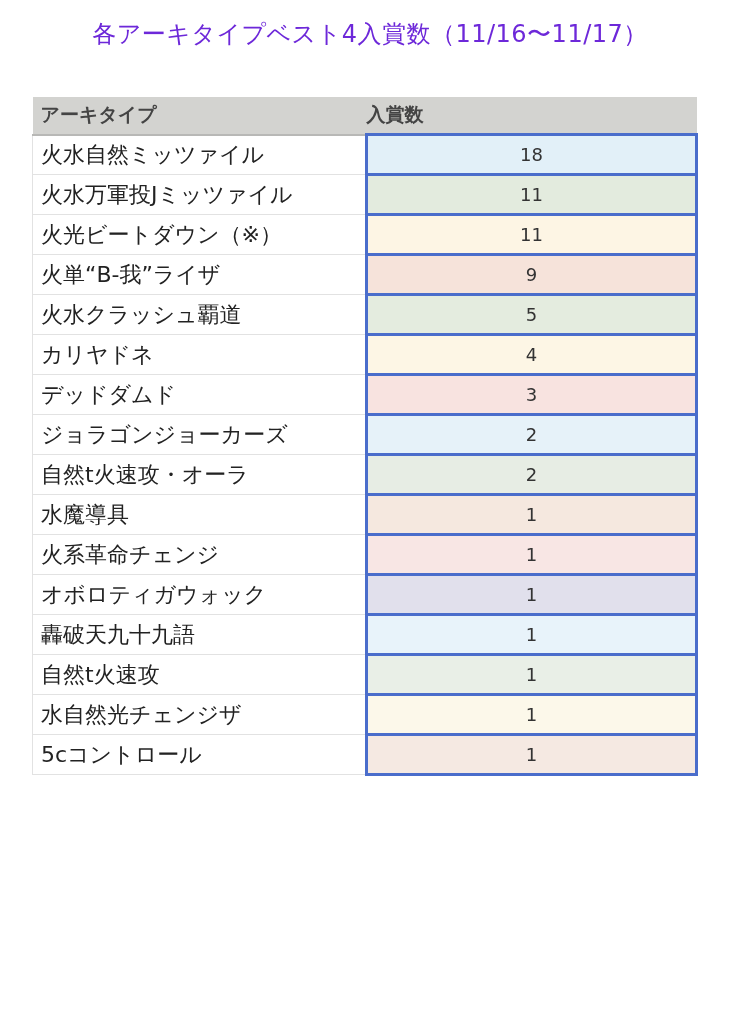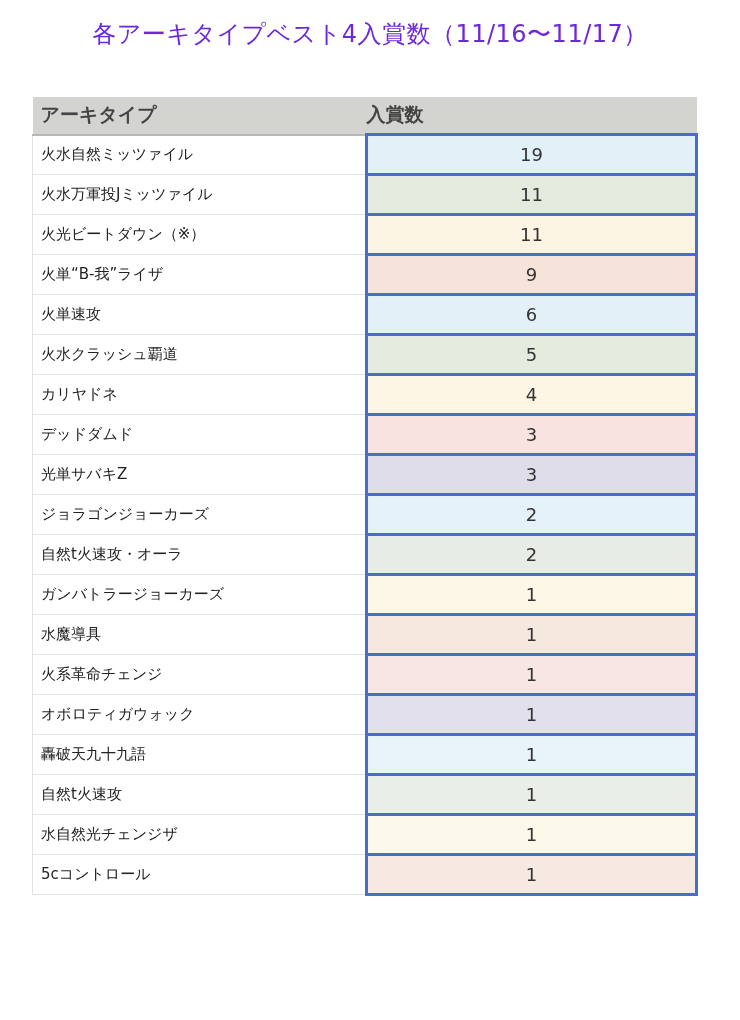--- a/index.html
+++ b/index.html
@@ -2,84 +2,72 @@
 <html><head>
   <meta charset="utf-8">
   <style>
     html, body { margin: 0; padding: 0; background: #ffffff; }
     body { width: 740px; height: 1020px; position: relative; font-family: "DejaVu Sans", "Liberation Sans", sans-serif; color: #222; }
     .title { position: absolute; top: 18px; left: 0; width: 740px; text-align: center; font-size: 24px; color: #6d28d9; letter-spacing: 0.5px; }
     table.rank { position: absolute; top: 63px; left: 32px; width: 666px; border-collapse: collapse; table-layout: fixed; margin-top: 34px; }
     table.rank th { height: 36px; background: #d3d3d0; font-weight: bold; font-size: 19px; color: #444; border-bottom: 2px solid #b8b8b6; padding: 0; }
     table.rank th.col-name { text-align: left; padding-left: 8px; width: 326px; }
     table.rank th.col-count { text-align: left; }
-    table.rank td { height: 37px; padding: 0; font-size: 15px; }
+    table.rank td { height: 37px; padding: 0; font-size: 22px; }
     table.rank td.name { padding-left: 8px; border: 1px solid #e2e2e2; border-right: none; color: #222; }
     table.rank td.count { text-align: center; border: 3px solid #4a6dcb; color: #333; font-size: 18px; }
   </style>
 </head>
 <body>
 
 <div class="title">各アーキタイプベスト4入賞数（11/16〜11/17）</div>
 
 <table class="rank">
   <thead>
     <tr>
       <th class="col-name">アーキタイプ</th>
       <th class="col-count">入賞数</th>
     </tr>
   </thead>
   <tbody id="rows">
       <tr>
         <td class="name">火水自然ミッツァイル</td>
-        <td class="count" style="background: rgb(226, 240, 248);">19</td>
+        <td class="count" style="background: rgb(226, 240, 248);">18</td>
       </tr>
       <tr>
         <td class="name">火水万軍投Jミッツァイル</td>
         <td class="count" style="background: rgb(227, 235, 222);">11</td>
       </tr>
       <tr>
         <td class="name">火光ビートダウン（※）</td>
         <td class="count" style="background: rgb(253, 245, 228);">11</td>
       </tr>
       <tr>
         <td class="name">火単“B-我”ライザ</td>
         <td class="count" style="background: rgb(246, 227, 218);">9</td>
       </tr>
       <tr>
-        <td class="name">火単速攻</td>
-        <td class="count" style="background: rgb(227, 240, 248);">6</td>
-      </tr>
-      <tr>
         <td class="name">火水クラッシュ覇道</td>
         <td class="count" style="background: rgb(228, 236, 223);">5</td>
       </tr>
       <tr>
         <td class="name">カリヤドネ</td>
         <td class="count" style="background: rgb(253, 246, 229);">4</td>
       </tr>
       <tr>
         <td class="name">デッドダムド</td>
         <td class="count" style="background: rgb(248, 227, 224);">3</td>
       </tr>
       <tr>
-        <td class="name">光単サバキZ</td>
-        <td class="count" style="background: rgb(222, 221, 233);">3</td>
-      </tr>
-      <tr>
         <td class="name">ジョラゴンジョーカーズ</td>
         <td class="count" style="background: rgb(230, 242, 249);">2</td>
       </tr>
       <tr>
         <td class="name">自然t火速攻・オーラ</td>
         <td class="count" style="background: rgb(231, 237, 228);">2</td>
-      </tr>
-      <tr>
-        <td class="name">ガンバトラージョーカーズ</td>
-        <td class="count" style="background: rgb(253, 247, 232);">1</td>
       </tr>
       <tr>
         <td class="name">水魔導具</td>
         <td class="count" style="background: rgb(245, 232, 223);">1</td>
       </tr>
       <tr>
         <td class="name">火系革命チェンジ</td>
         <td class="count" style="background: rgb(248, 230, 228);">1</td>
       </tr>
       <tr>

